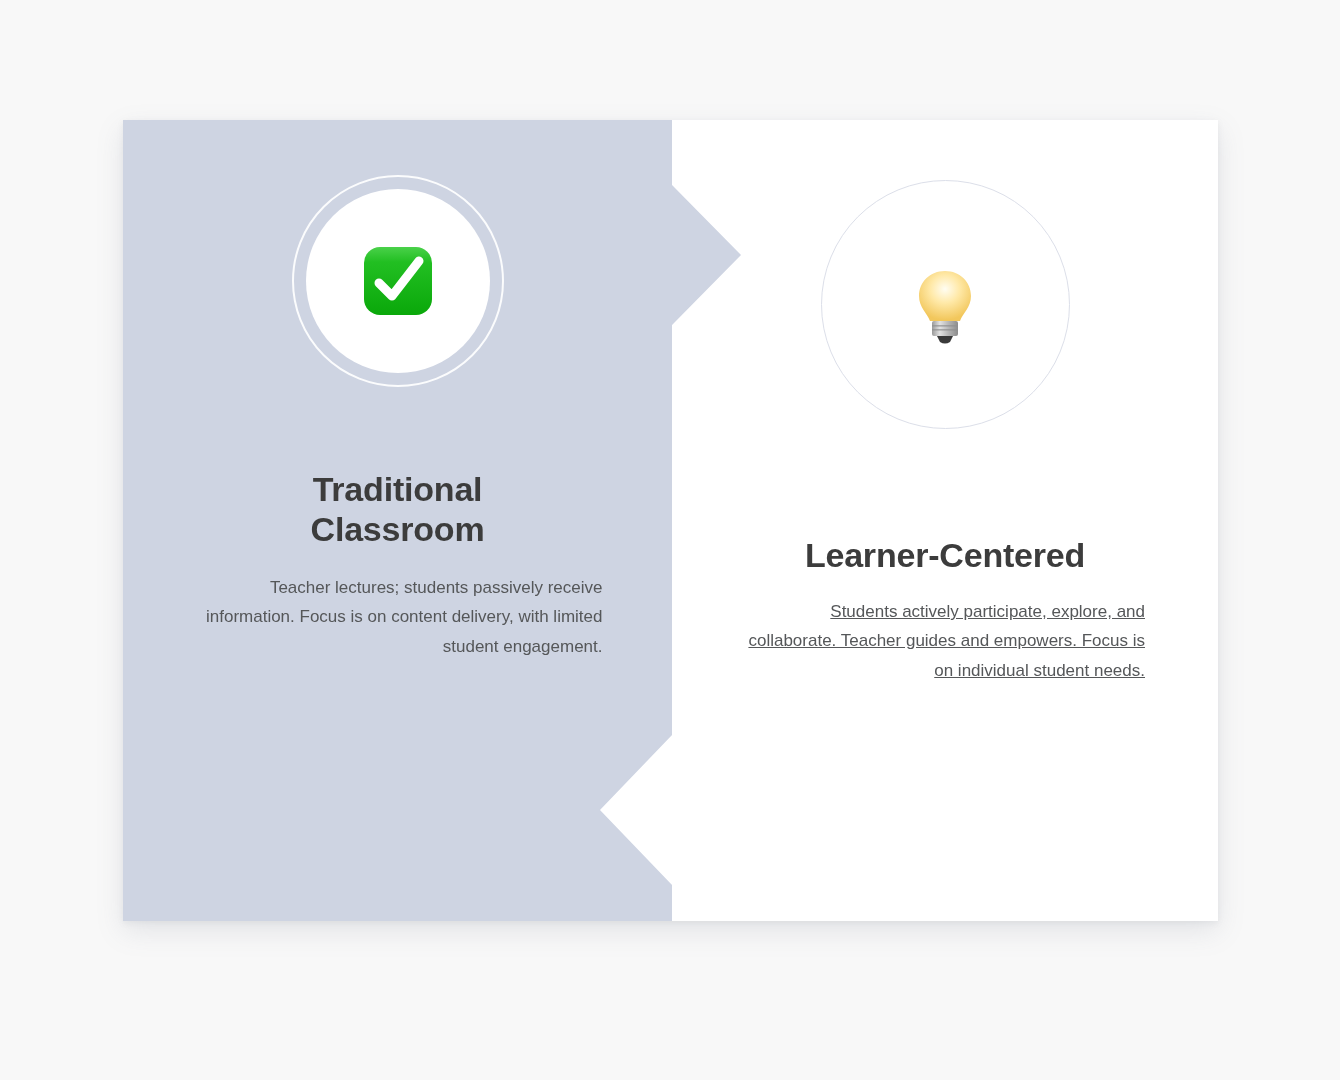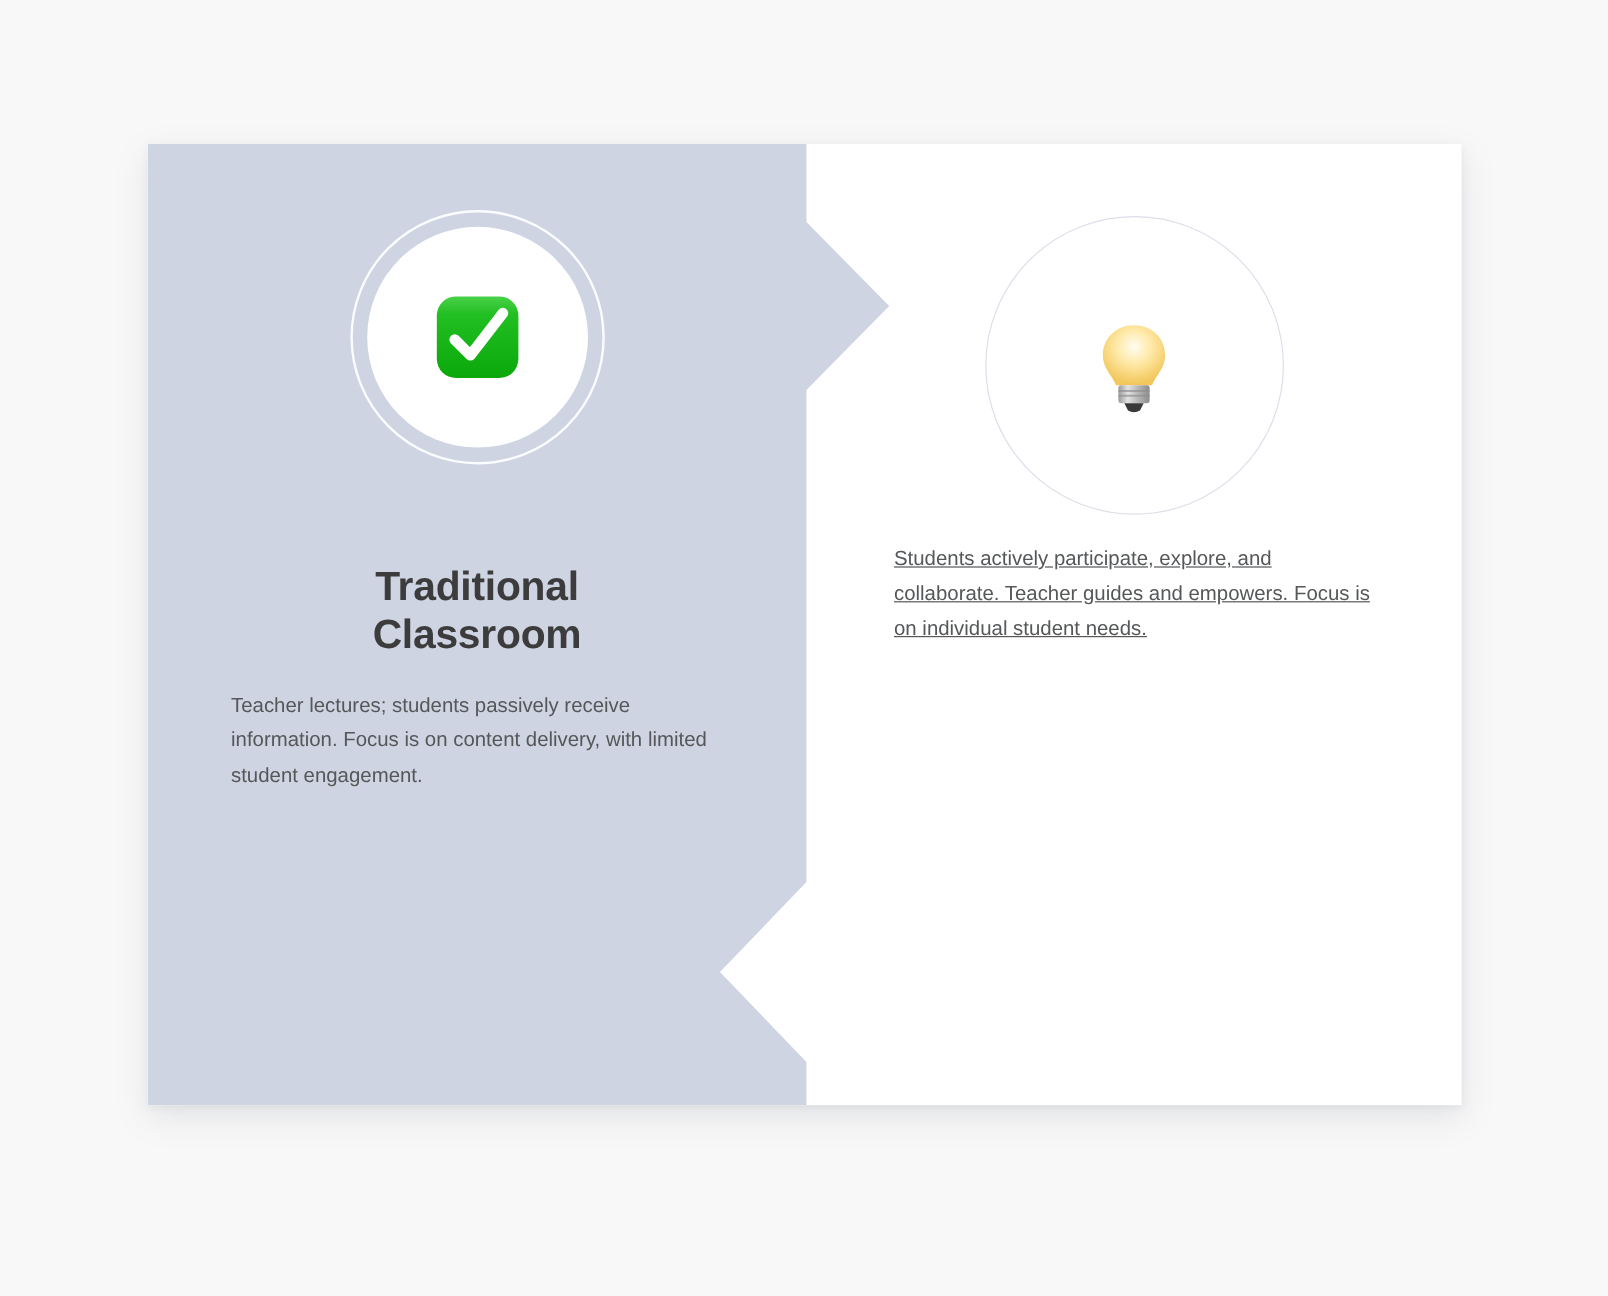--- a/index.html
+++ b/index.html
@@ -127,21 +127,21 @@
     letter-spacing: -0.2px;
     line-height: 1.18;
     text-align: center;
     margin: 0;
     padding: 0;
   }
   .panel-desc {
     font-size: 17px;
     line-height: 1.72;
     color: #555759;
-    text-align: left;
+    text-align: right;
     margin: 0;
     padding: 0;
   }
 
   .left .panel-title { margin-top: 96px; width: 300px; }
   .left .panel-desc  { margin-top: 24px; width: 410px; }
 
   .right .panel-title { margin-top: 106px; width: 430px; }
   .right .panel-desc  { margin-top: 22px; width: 400px; text-decoration: underline; }
 </style>
@@ -198,18 +198,19 @@
             <path d="M44 10 C59 10 70 21 70 35 C70 46 62 52 59 60 L29 60
                      C26 52 18 46 18 35 C18 21 29 10 44 10 Z" fill="url(#bulbGrad)"></path>
             <rect x="31" y="60" width="26" height="15" rx="2" fill="url(#baseGrad)"></rect>
             <rect x="31" y="64" width="26" height="1.6" fill="#8f8f8f" opacity="0.7"></rect>
             <rect x="31" y="68" width="26" height="1.6" fill="#8f8f8f" opacity="0.7"></rect>
             <path d="M36 75 L52 75 L49 81 Q44 84 39 81 Z" fill="#3a3a3a"></path>
           </svg>
         </span>
       </div>
 
+      <h2 class="panel-title">Learner-Centered</h2>
 
       <p class="panel-desc">Students actively participate, explore, and collaborate. Teacher guides and empowers. Focus is on individual student needs.</p>
     </div>
 
   </div>
 </div>
 
 </body></html>

